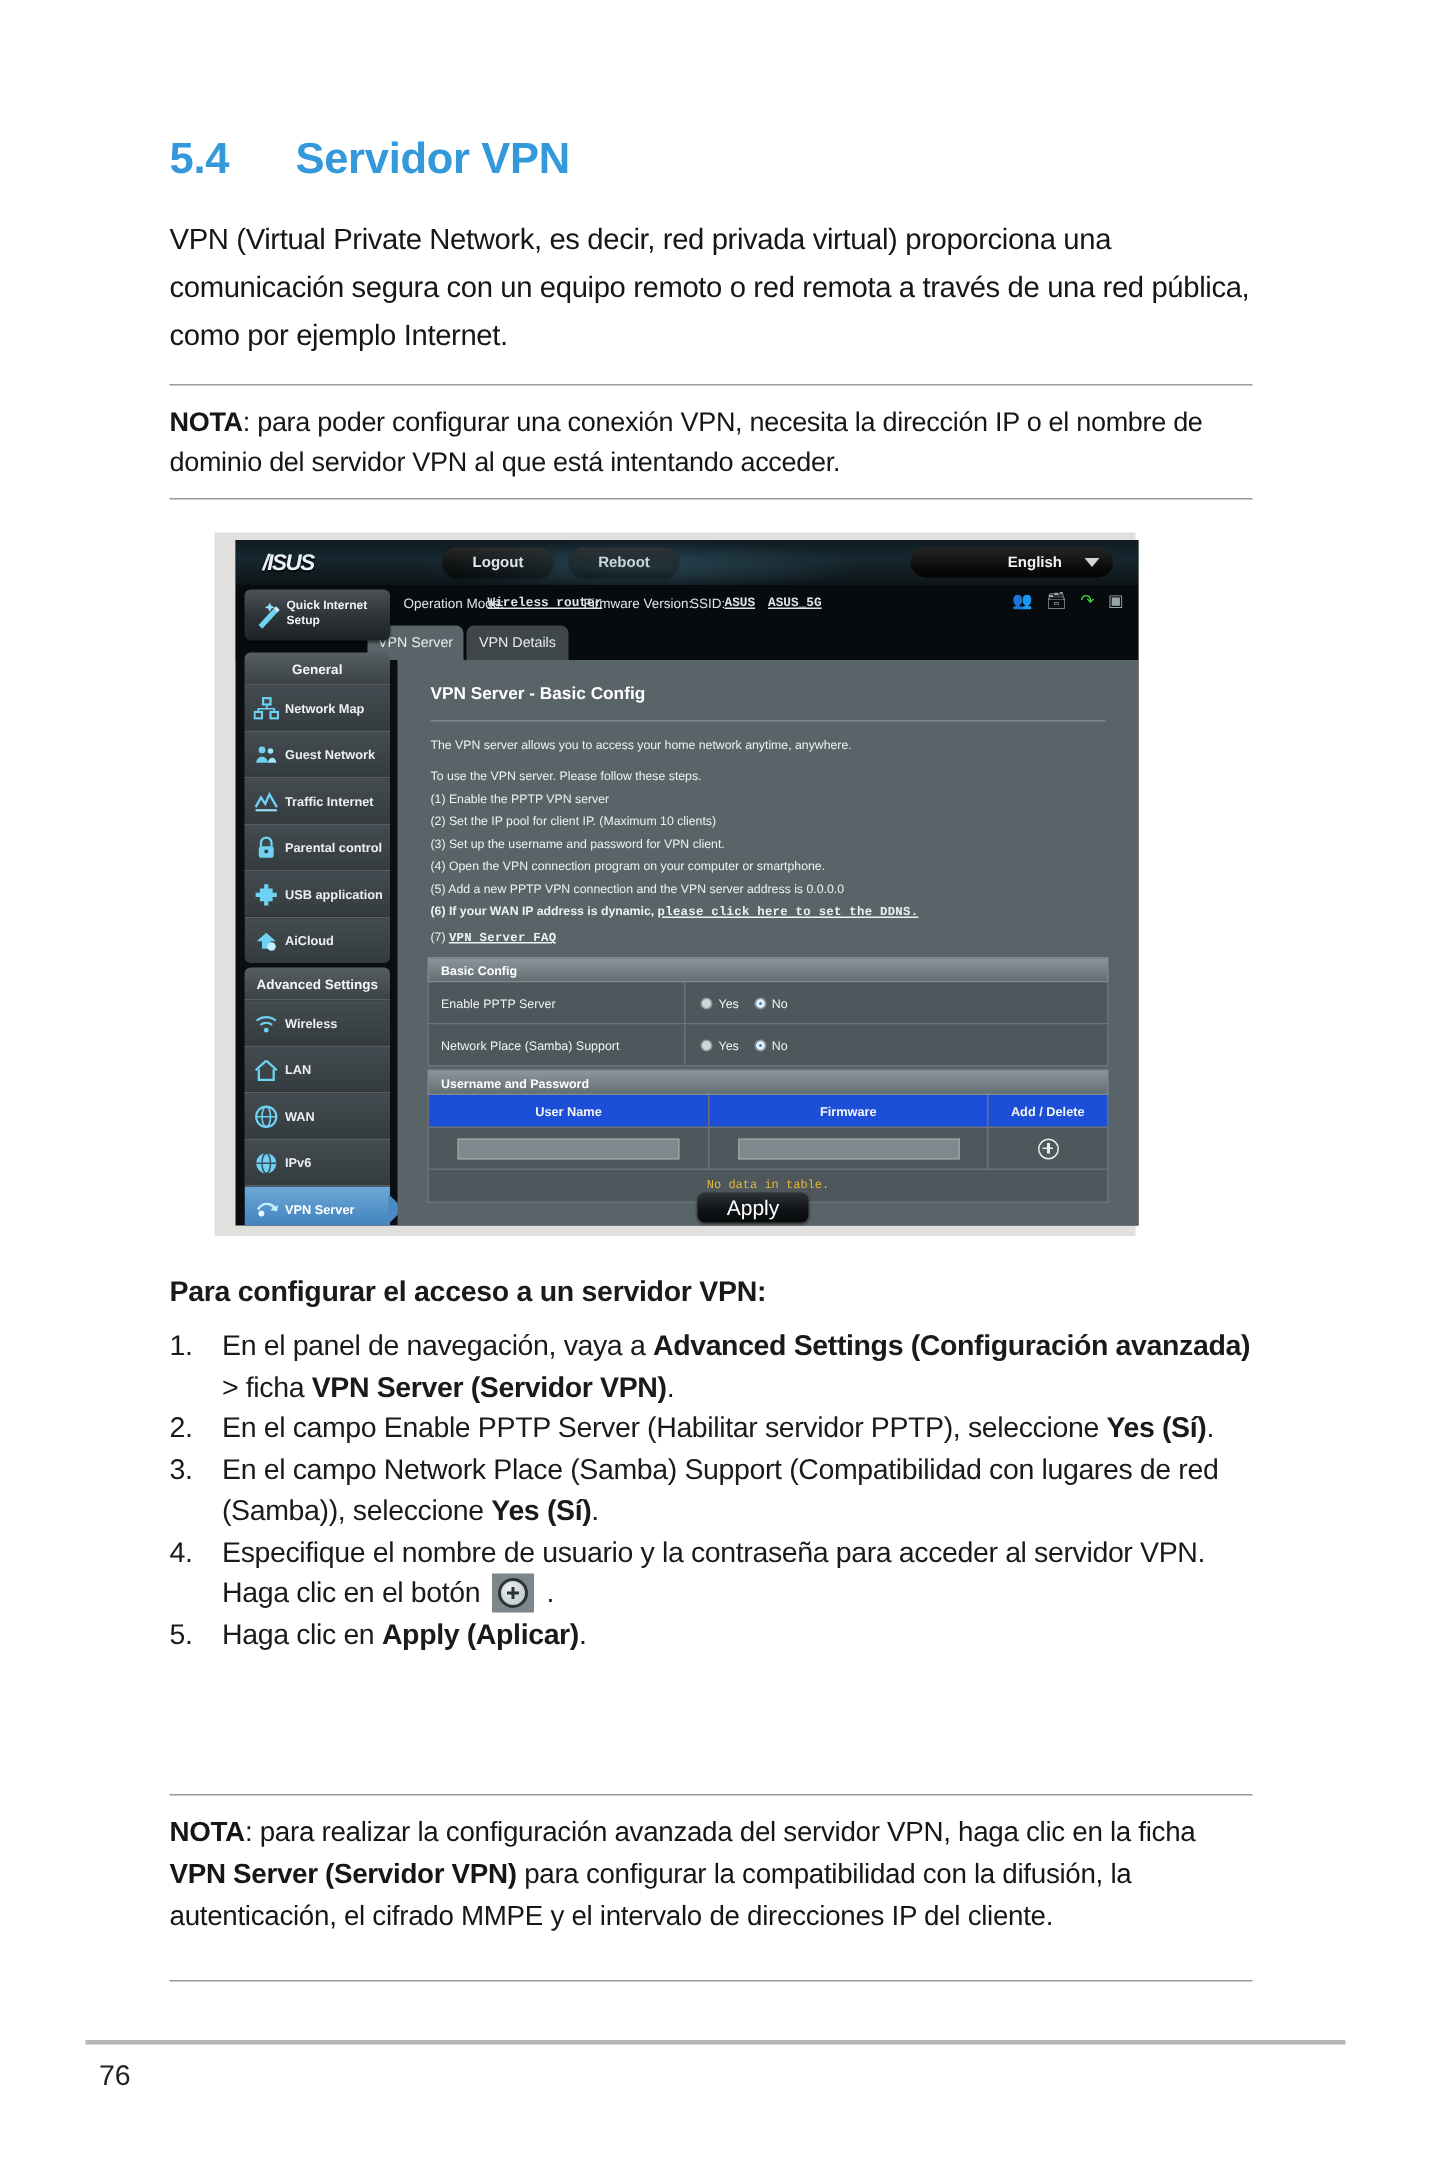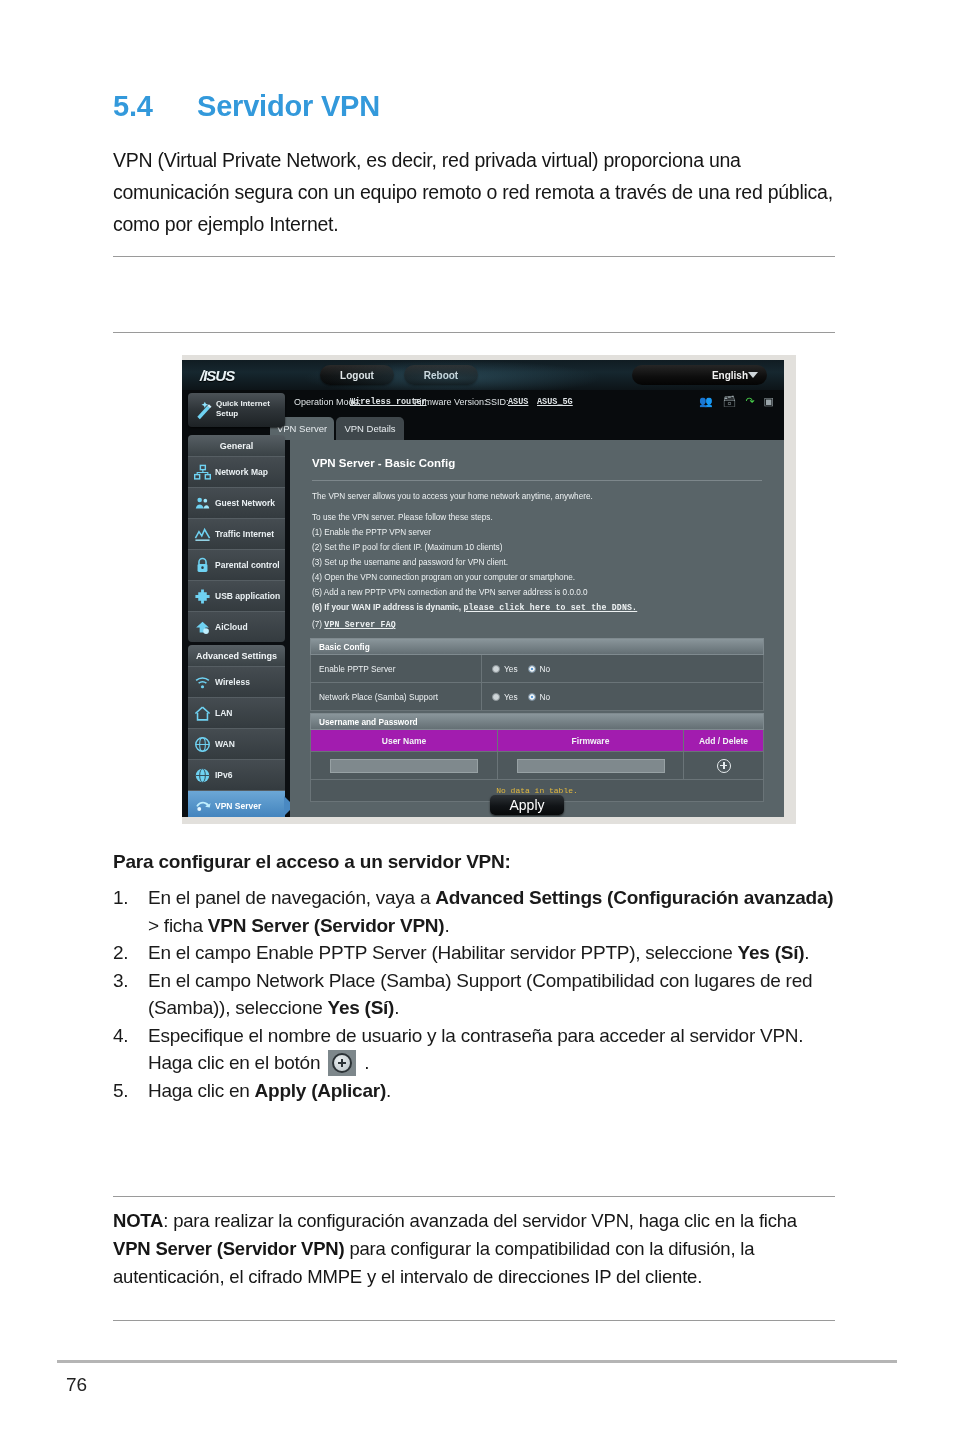--- a/index.html
+++ b/index.html
@@ -66,22 +66,21 @@
   .note b { font-weight: bold; }
 
   
   .shot-wrap {
     position: absolute;
     left: 143px;
     top: 355px;
     width: 614px;
     height: 469px;
     background: #e2e0dc;
-    padding: 5px 7px 7px 0;
-    margin-left: 39px;
+    padding: 5px 7px 7px 14px;
   }
   .shot {
     position: relative;
     width: 602px;
     height: 457px;
     background: #0b0e11;
     overflow: hidden;
   }
 
   
@@ -107,21 +106,21 @@
     display: flex; align-items: center; justify-content: center;
     box-shadow: 0 1px 2px rgba(0,0,0,.6);
   }
   .topbtn.logout { left: 138px; width: 74px; }
   .topbtn.reboot { left: 222px; width: 74px; }
   .lang {
     position: absolute; left: 450px; top: 5px; width: 135px; height: 20px;
     background: linear-gradient(180deg,#262626 0%, #0d0d0d 60%, #040404 100%);
     border-radius: 10px;
     display: flex; align-items: center; justify-content: flex-end;
-    padding-right: 9px; gap: 0;
+    padding-right: 9px; gap: 15px;
     color: #f2f2f2; font-size: 10px; font-weight: bold;
   }
   .lang .caret {
     width: 0; height: 0; border-left: 5px solid transparent;
     border-right: 5px solid transparent; border-top: 6px solid #cfd6da;
   }
 
   
   .ui-info {
     position: absolute; left: 0; top: 30px; width: 602px; height: 24px;
@@ -206,21 +205,21 @@
     background: #4e585c; border: 1px solid #6a7478; border-top: none;
     color: #eef2f4; font-size: 8.3px;
   }
   .frow .flabel { width: 170px; padding-left: 8px; }
   .frow .fval { border-left: 1px solid #6a7478; height: 100%; display: flex; align-items: center; padding-left: 10px; flex: 1; gap: 10px;}
   .radio { display: inline-flex; align-items: center; gap: 4px; font-size: 8.3px; }
   .rdot { width: 8px; height: 8px; border-radius: 50%; background: #cfd6d9; border: 1px solid #8b9498; display:inline-block;}
   .rdot.on { background: #2f7fd0; box-shadow: inset 0 0 0 2px #eaf1f5; }
 
   .tblhdr {
-    display: flex; background: #a21caf; border: 1px solid #6a7478; border-top: none;
+    display: flex; background: #1d4ed8; border: 1px solid #6a7478; border-top: none;
     height: 22px; align-items: center; color: #f1f5f6; font-size: 8.5px; font-weight: bold;
   }
   .tblhdr .c1 { width: 186px; text-align: center; }
   .tblhdr .c2 { width: 186px; text-align: center; border-left: 1px solid #6a7478; height: 100%; display:flex; align-items:center; justify-content:center;}
   .tblhdr .c3 { flex: 1; text-align: right; border-left: 1px solid #6a7478; height: 100%; display:flex; align-items:center; justify-content:center;}
   .tblrow {
     display: flex; background: #4e585c; border: 1px solid #6a7478; border-top: none;
     height: 28px; align-items: center;
   }
   .tblrow .c1 { width: 186px; display: flex; justify-content: center; }
@@ -275,20 +274,23 @@
 
 <div class="page">
 
   <div class="sec-heading">
     <span class="num">5.4</span><span>Servidor VPN</span>
   </div>
 
   <div class="intro">VPN (Virtual Private Network, es decir, red privada virtual) proporciona una comunicación segura con un equipo remoto o red remota a través de una red pública, como por ejemplo Internet.</div>
 
   <div class="rule" style="top:256px;"></div>
+  <div class="note" style="top:268px;">
+    <b>NOTA</b><span>:  para poder configurar una conexión VPN, necesita la dirección IP o el nombre de dominio del servidor VPN al que está intentando acceder.</span>
+  </div>
   <div class="rule" style="top:332px;"></div>
 
   <div class="shot-wrap">
     <div class="shot">
 
       <div class="ui-top">
         <div class="asus-logo">/ISUS</div>
         <div class="topbtn logout">Logout</div>
         <div class="topbtn reboot">Reboot</div>
         <div class="lang">

